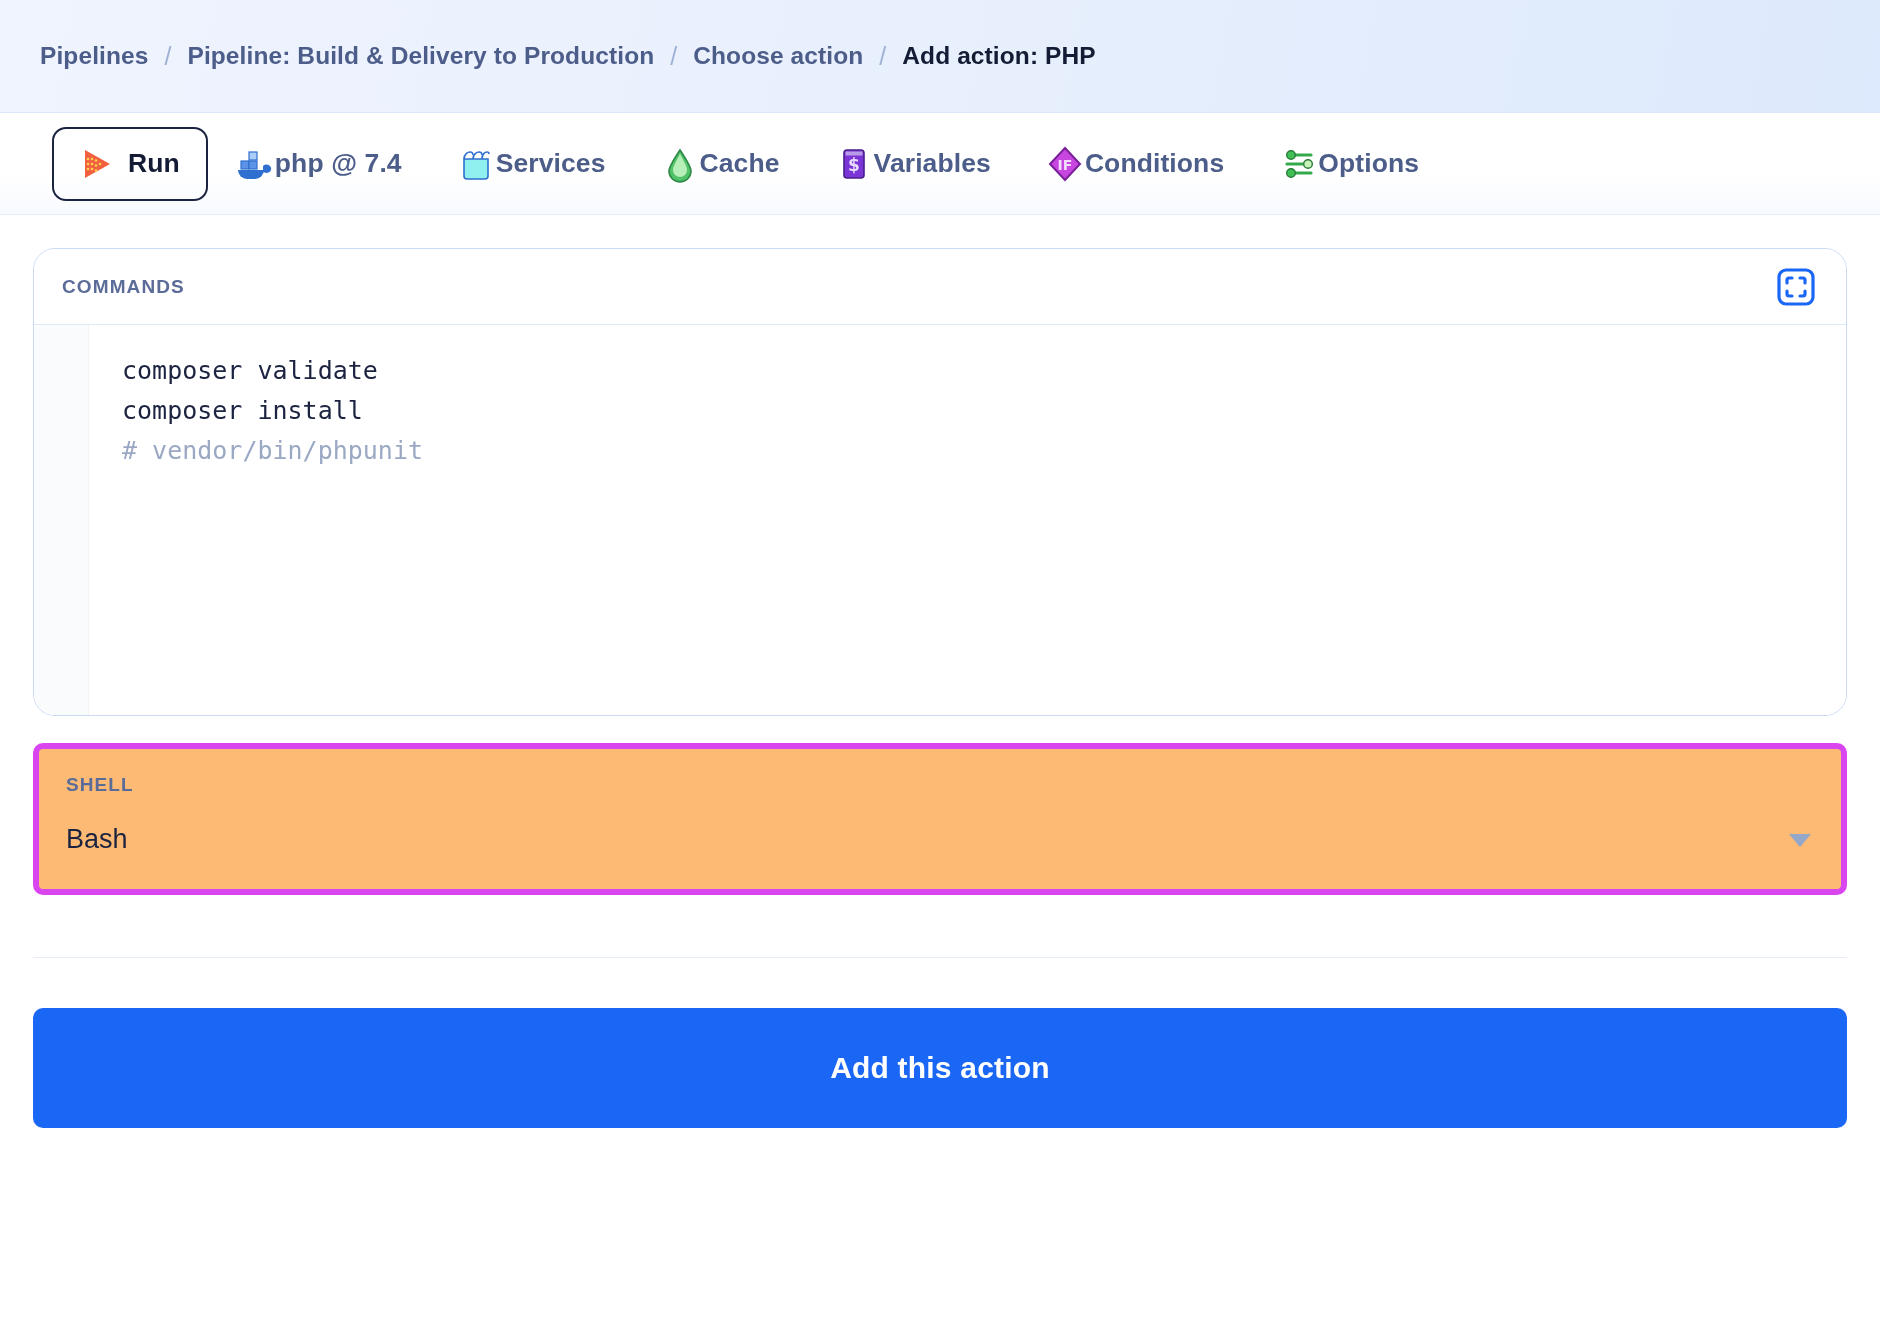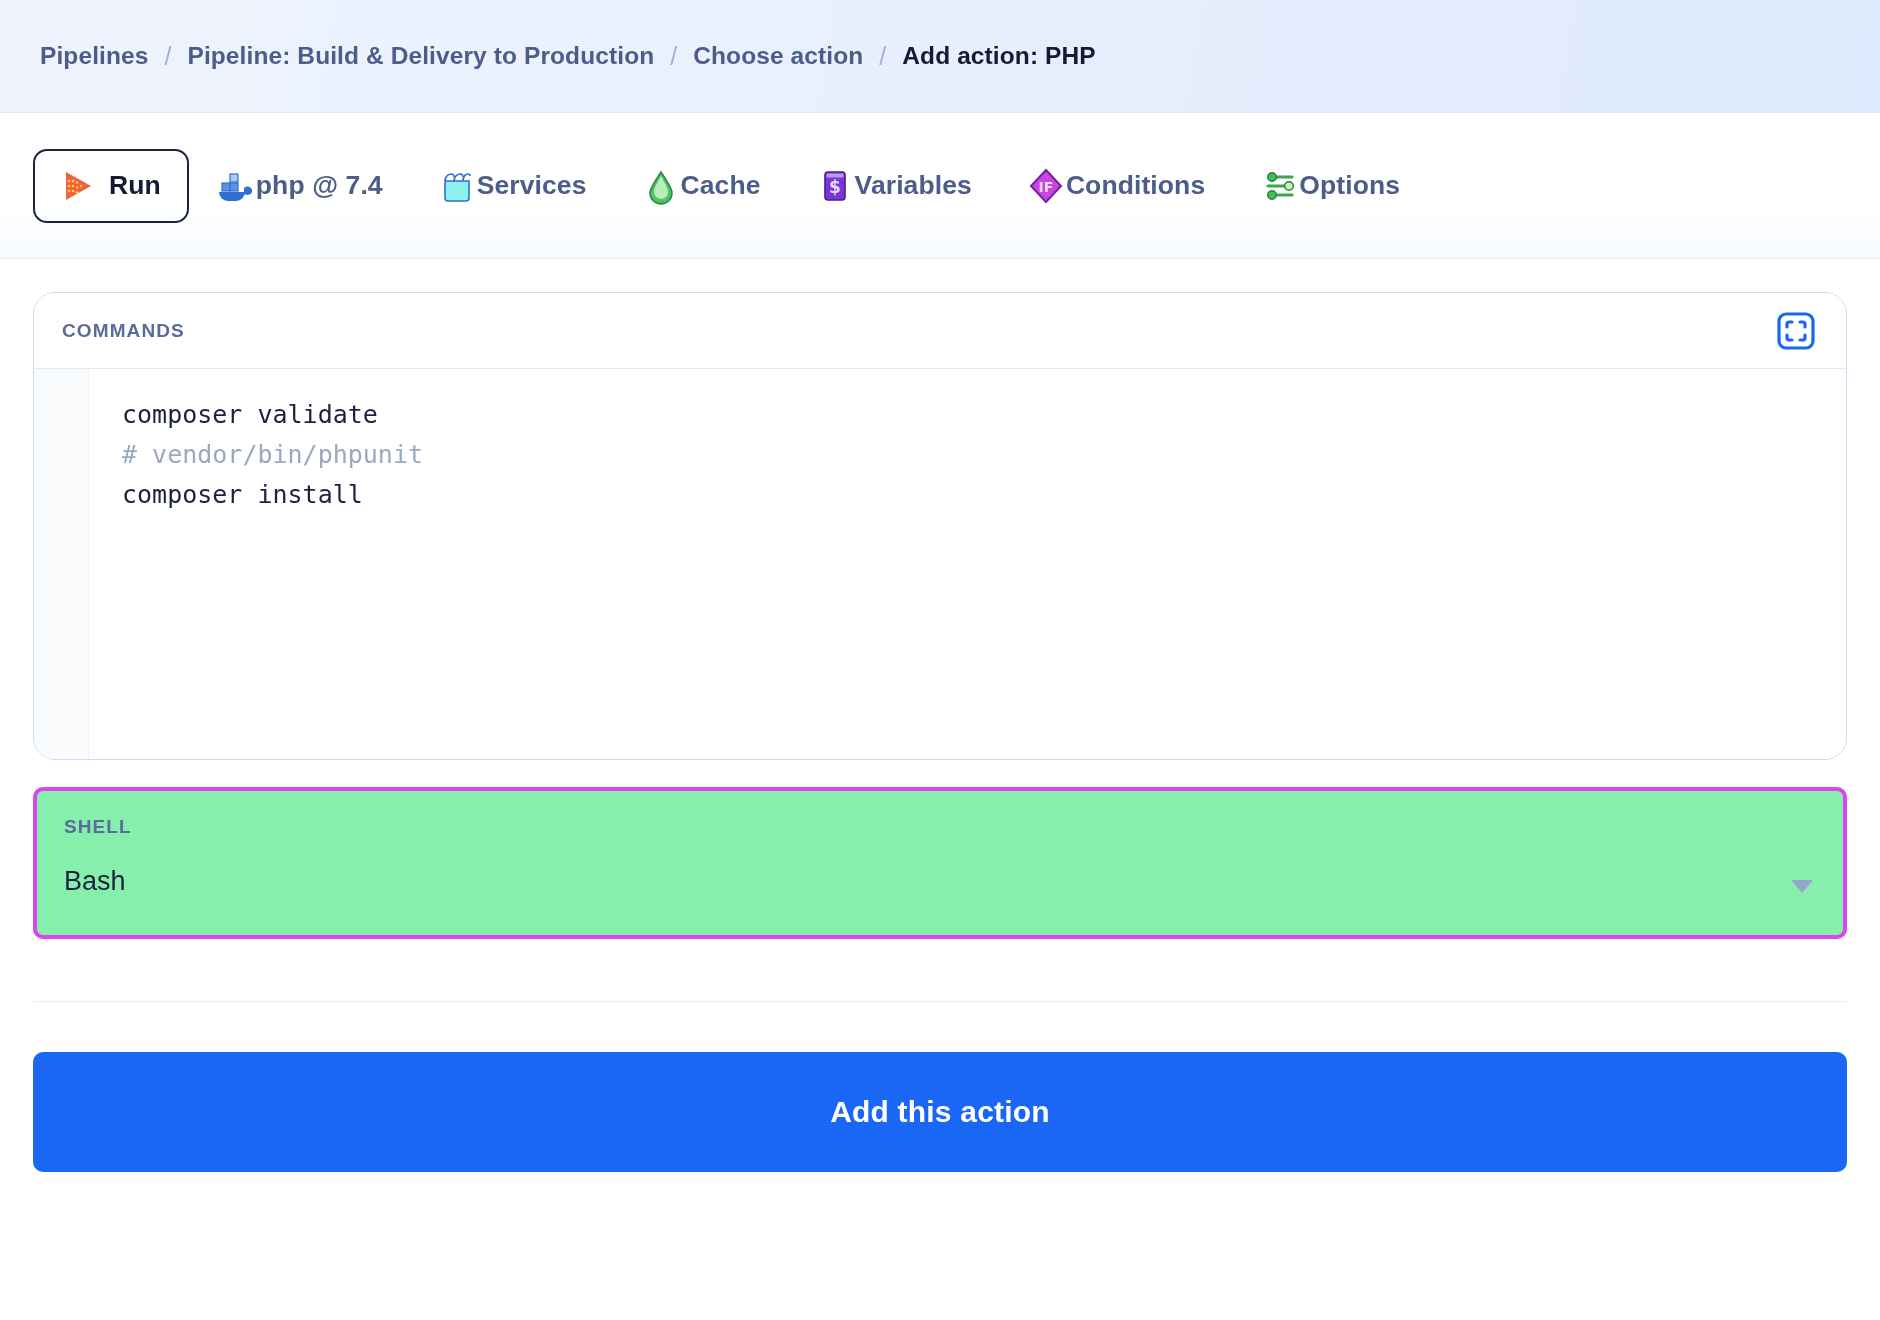--- a/index.html
+++ b/index.html
@@ -32,25 +32,25 @@
   .crumb.link { cursor: pointer; }
   .crumb-sep {
     color: #9fb2d6;
     font-weight: normal;
     padding: 0 16px;
     font-size: 25px;
   }
 
   
   .tabbar {
-    height: 146px;
+    height: 102px;
     background: linear-gradient(180deg, #ffffff 0%, #ffffff 62%, #f7faff 100%);
     display: flex;
     align-items: center;
-    padding-left: 33px;
+    padding-left: 52px;
     border-bottom: 1px solid #e4ecf9;
   }
   .tab {
     display: flex;
     align-items: center;
     padding: 0 27px;
     height: 74px;
     cursor: pointer;
     white-space: nowrap;
   }
@@ -123,23 +123,23 @@
     font-family: "DejaVu Sans Mono", monospace;
     font-size: 25px;
     line-height: 40px;
     color: #1b2340;
   }
   .code .line { white-space: pre; }
   .code .comment { color: #9aa8c4; }
 
   
   .options-panel {
-    border: 4px solid #d946ef;
+    border: 6px solid #d946ef;
     border-radius: 10px;
-    background: #86efac;
+    background: #fdba74;
     margin-top: 27px;
     display: flex;
     height: 152px;
   }
   .field {
     flex: 1 1 50%;
     padding: 25px 30px 0 27px;
     position: relative;
     cursor: pointer;
   }
@@ -309,22 +309,22 @@
           <path d="M24 11 h3 a2 2 0 0 1 2 2 v3" fill="none" stroke="#1a66f5" stroke-width="3.2" stroke-linecap="round"></path>
           <path d="M29 24 v3 a2 2 0 0 1 -2 2 h-3" fill="none" stroke="#1a66f5" stroke-width="3.2" stroke-linecap="round"></path>
           <path d="M16 29 h-3 a2 2 0 0 1 -2 -2 v-3" fill="none" stroke="#1a66f5" stroke-width="3.2" stroke-linecap="round"></path>
         </svg>
       </span>
     </div>
     <div class="editor">
       <div class="gutter"></div>
       <div class="code">
         <div class="line">composer validate</div>
+        <div class="line">composer install</div>
         <div class="line comment"># vendor/bin/phpunit</div>
-        <div class="line">composer install</div>
       </div>
     </div>
   </div>
 
   <div class="options-panel">
     <div class="field">
       <div class="field-label">SHELL</div>
       <div class="field-value">Bash</div>
       <span class="caret"></span>
     </div>

